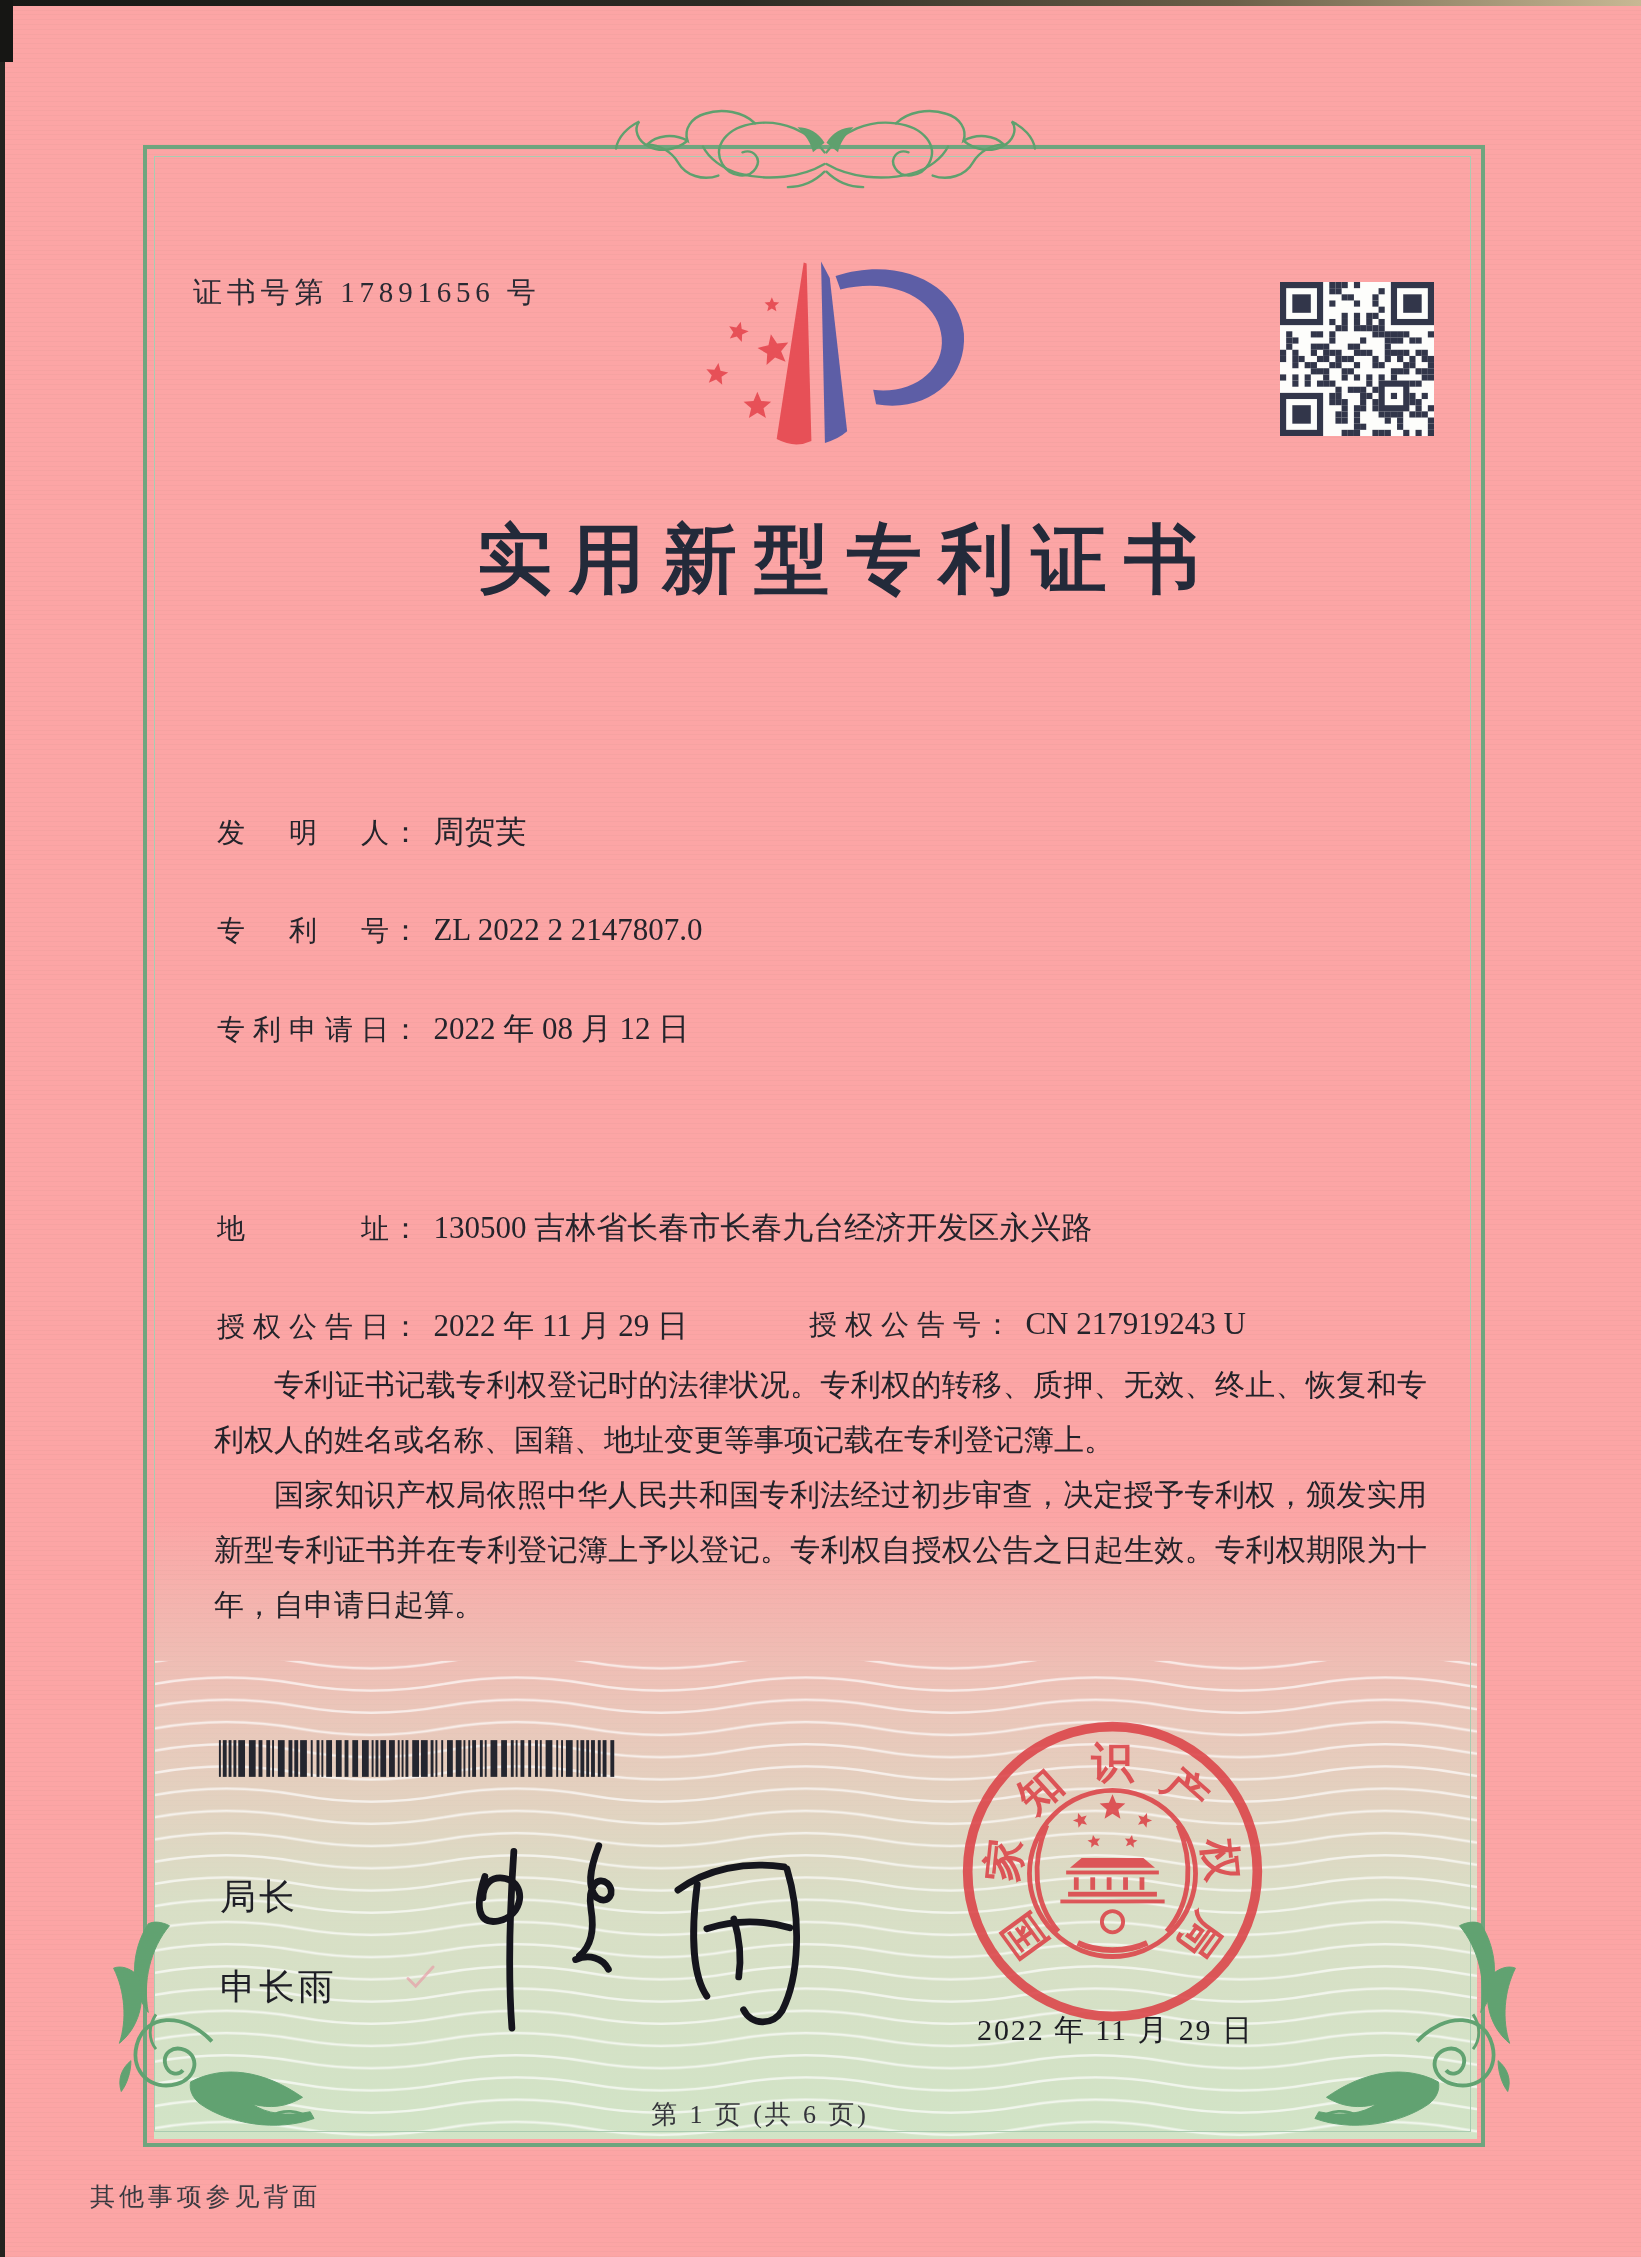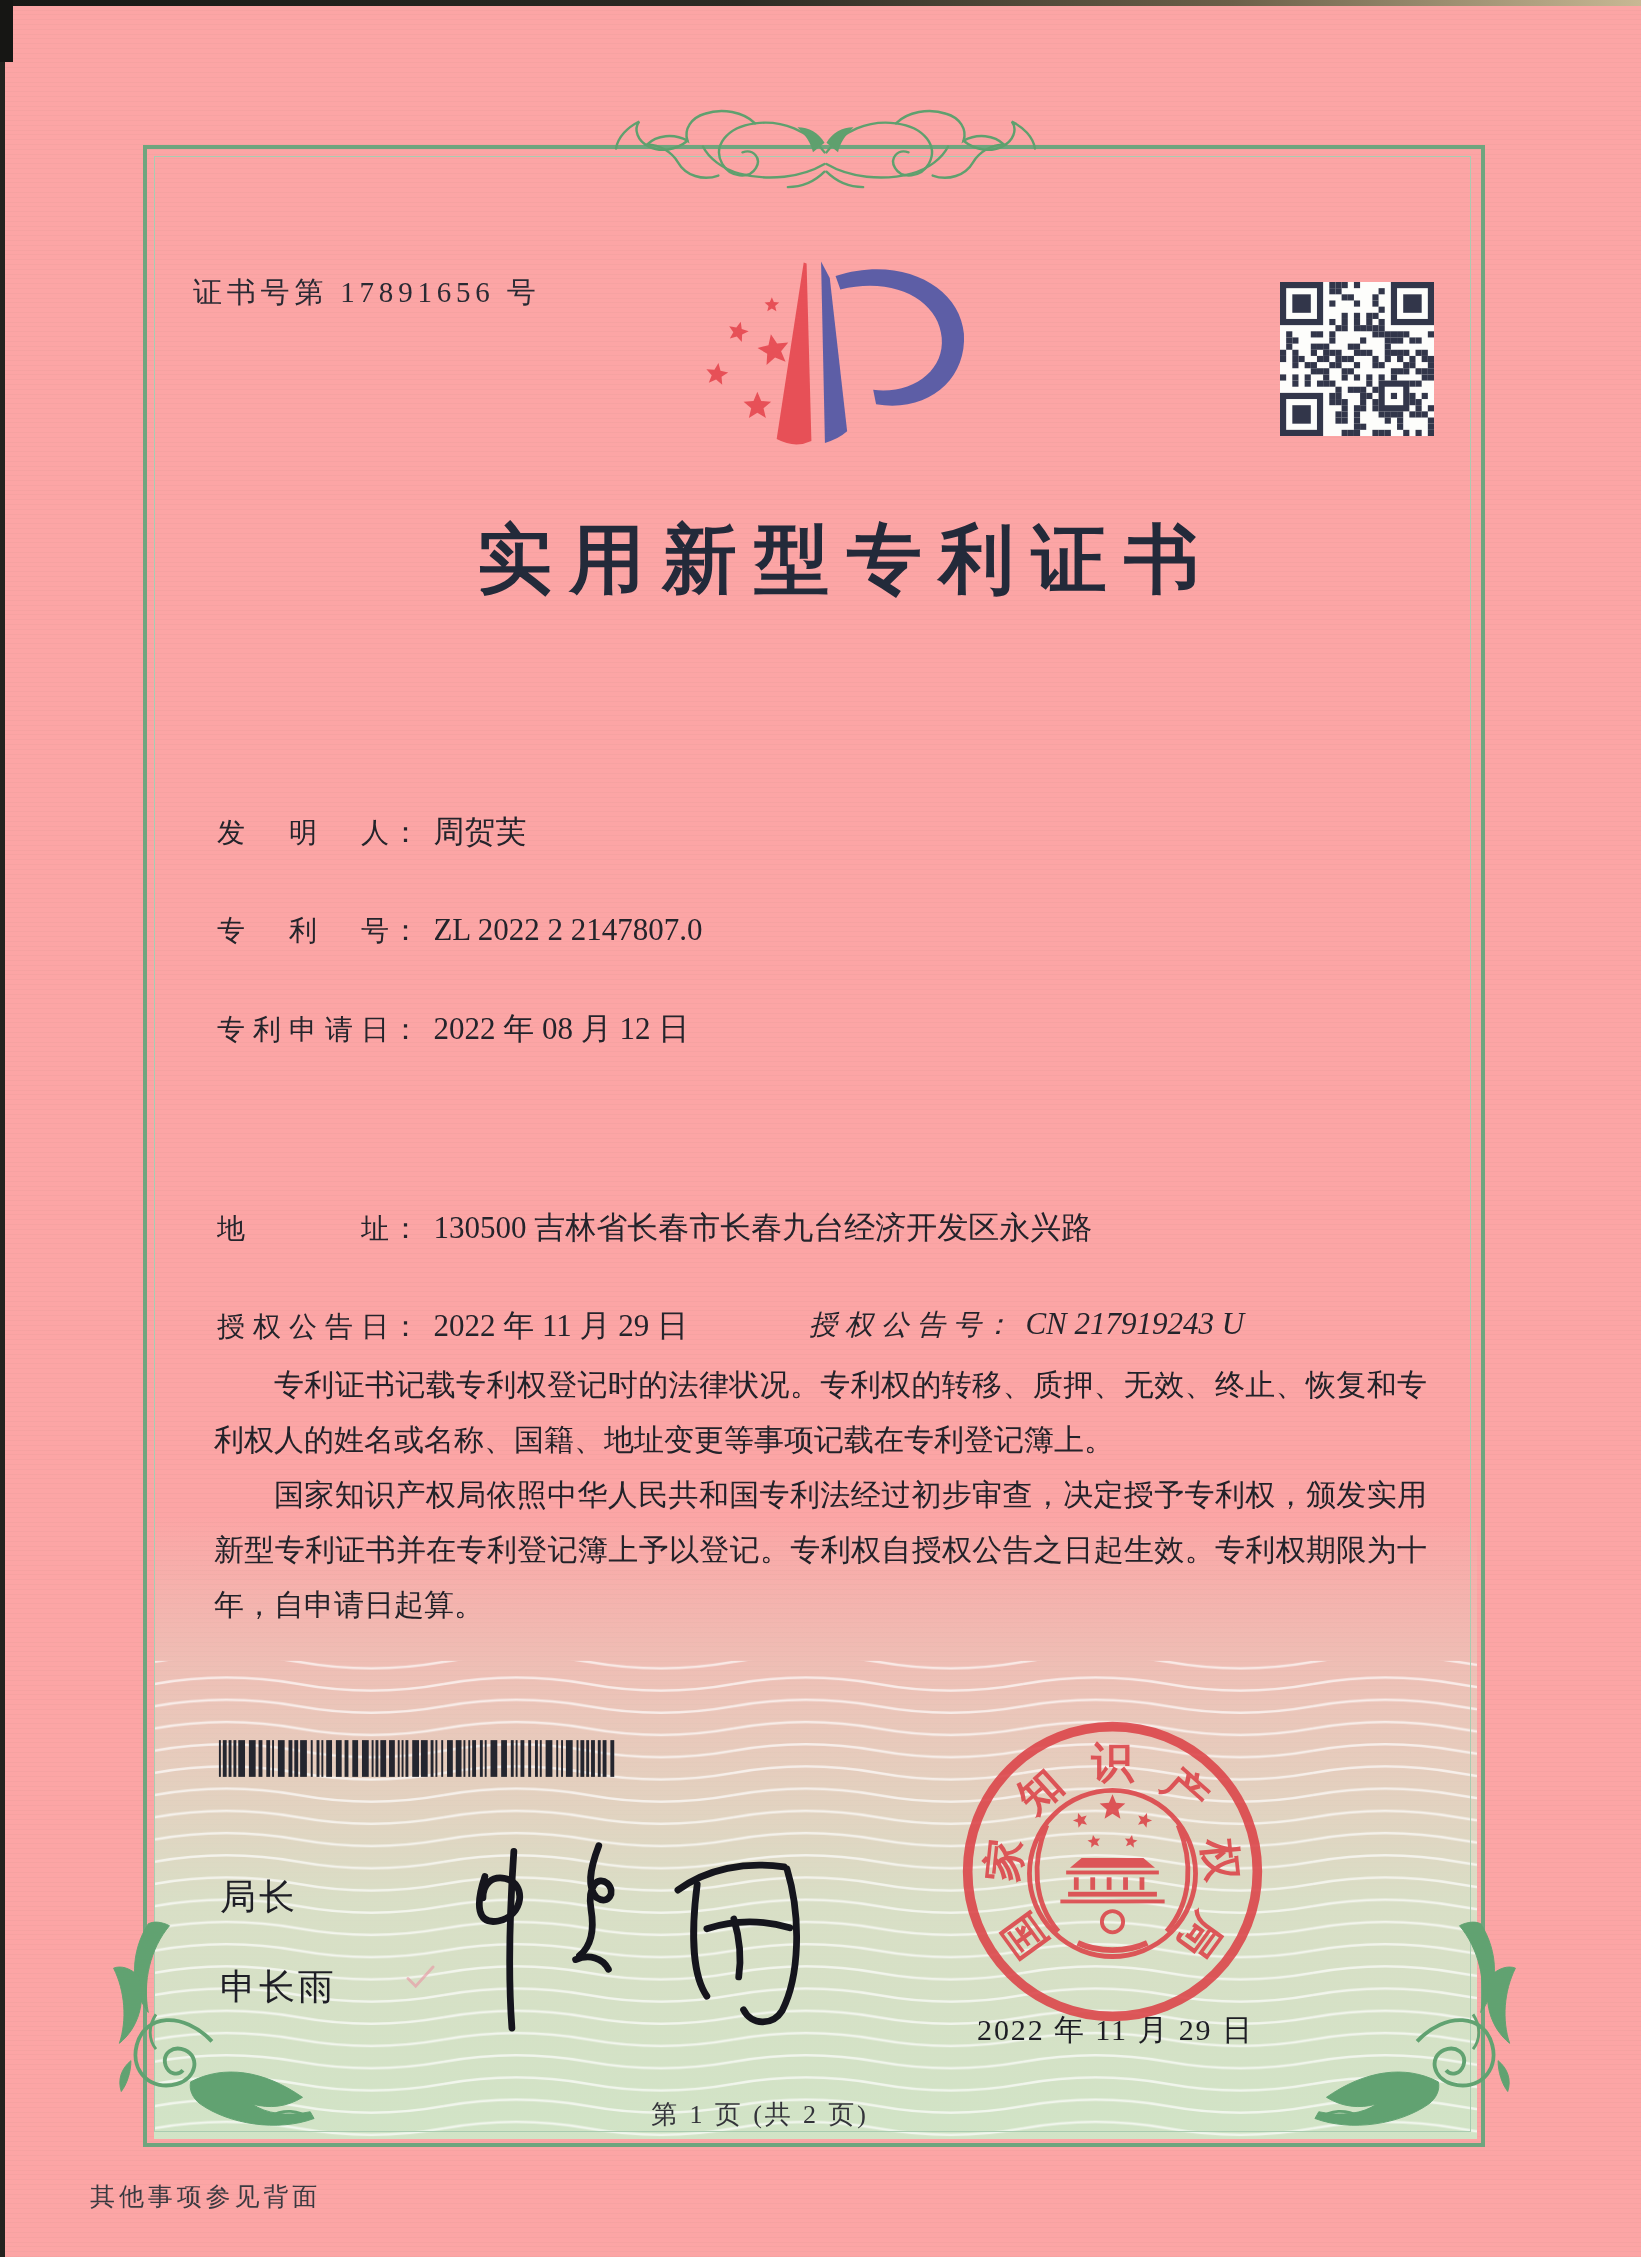--- a/index.html
+++ b/index.html
@@ -32,21 +32,21 @@
   .certno{position:absolute;left:193px;top:273px;font-size:29px;letter-spacing:4.8px;color:#2a2a33;}
   .logo{position:absolute;left:678px;top:247px;}
   .qr{position:absolute;left:1280px;top:282px;}
   .title{position:absolute;left:143px;top:510px;width:1334px;text-align:center;
     font-size:75px;letter-spacing:17.4px;padding-left:17.4px;box-sizing:border-box;
     color:#232a3a;font-weight:600;margin-left:28px;}
   .row{position:absolute;left:217px;width:1226px;font-size:31px;white-space:nowrap;}
   .flabel{display:inline-block;width:172px;font-size:28px;text-align:justify;text-align-last:justify;vertical-align:baseline;}
   .fcolon{font-size:29px;margin-left:1.9px;}
   .fvalue{margin-left:13.5px;}
-  .grant2{position:absolute;left:592px;top:0;font-style:italic;}
+  .grant2{position:absolute;left:592px;top:0;}
   .paras{position:absolute;left:214px;top:1357px;width:1213px;font-size:30px;line-height:55px;
     text-align:justify;color:#222229;}
   .paras p{margin:0;text-indent:2em;}
   .barcode{position:absolute;left:217px;top:1740px;}
   .director{position:absolute;left:220px;top:1873px;font-size:36px;letter-spacing:2.9px;color:#1e1e26;}
   .director .name{margin-top:41px;}
   .sig{position:absolute;left:454px;top:1830px;}
   .checkmark{position:absolute;left:406px;top:1965px;opacity:.65;}
   .seal{position:absolute;left:958px;top:1717px;pointer-events:none;}
   .sealdate{position:absolute;left:977px;top:2010px;font-size:30px;letter-spacing:1.9px;color:#1d1d24;}
@@ -476,20 +476,20 @@
           <rect x="106" y="189" width="108" height="4"></rect>
         </g>
         <circle cx="160" cy="212" r="11" fill="none" stroke="#dc4348" stroke-width="4"></circle>
         <path d="M92,112 C76,150 78,192 104,222" fill="none" stroke="#dc4348" stroke-width="5"></path>
         <path d="M228,112 C244,150 242,192 216,222" fill="none" stroke="#dc4348" stroke-width="5"></path>
         <path d="M124,234 C145,244 175,244 196,234" fill="none" stroke="#dc4348" stroke-width="6"></path>
       </g>
     </g>
   </svg>
 
-  <div class="pageinfo">第 1 页 (共 2 页)</div>
+  <div class="pageinfo">第 1 页 (共 6 页)</div>
   <div class="backnote">其他事项参见背面</div>
 
   <div class="scan-top"></div>
   <div class="scan-left"></div>
   <div class="scan-corner"></div>
 </div>
 
 
 </body></html>

